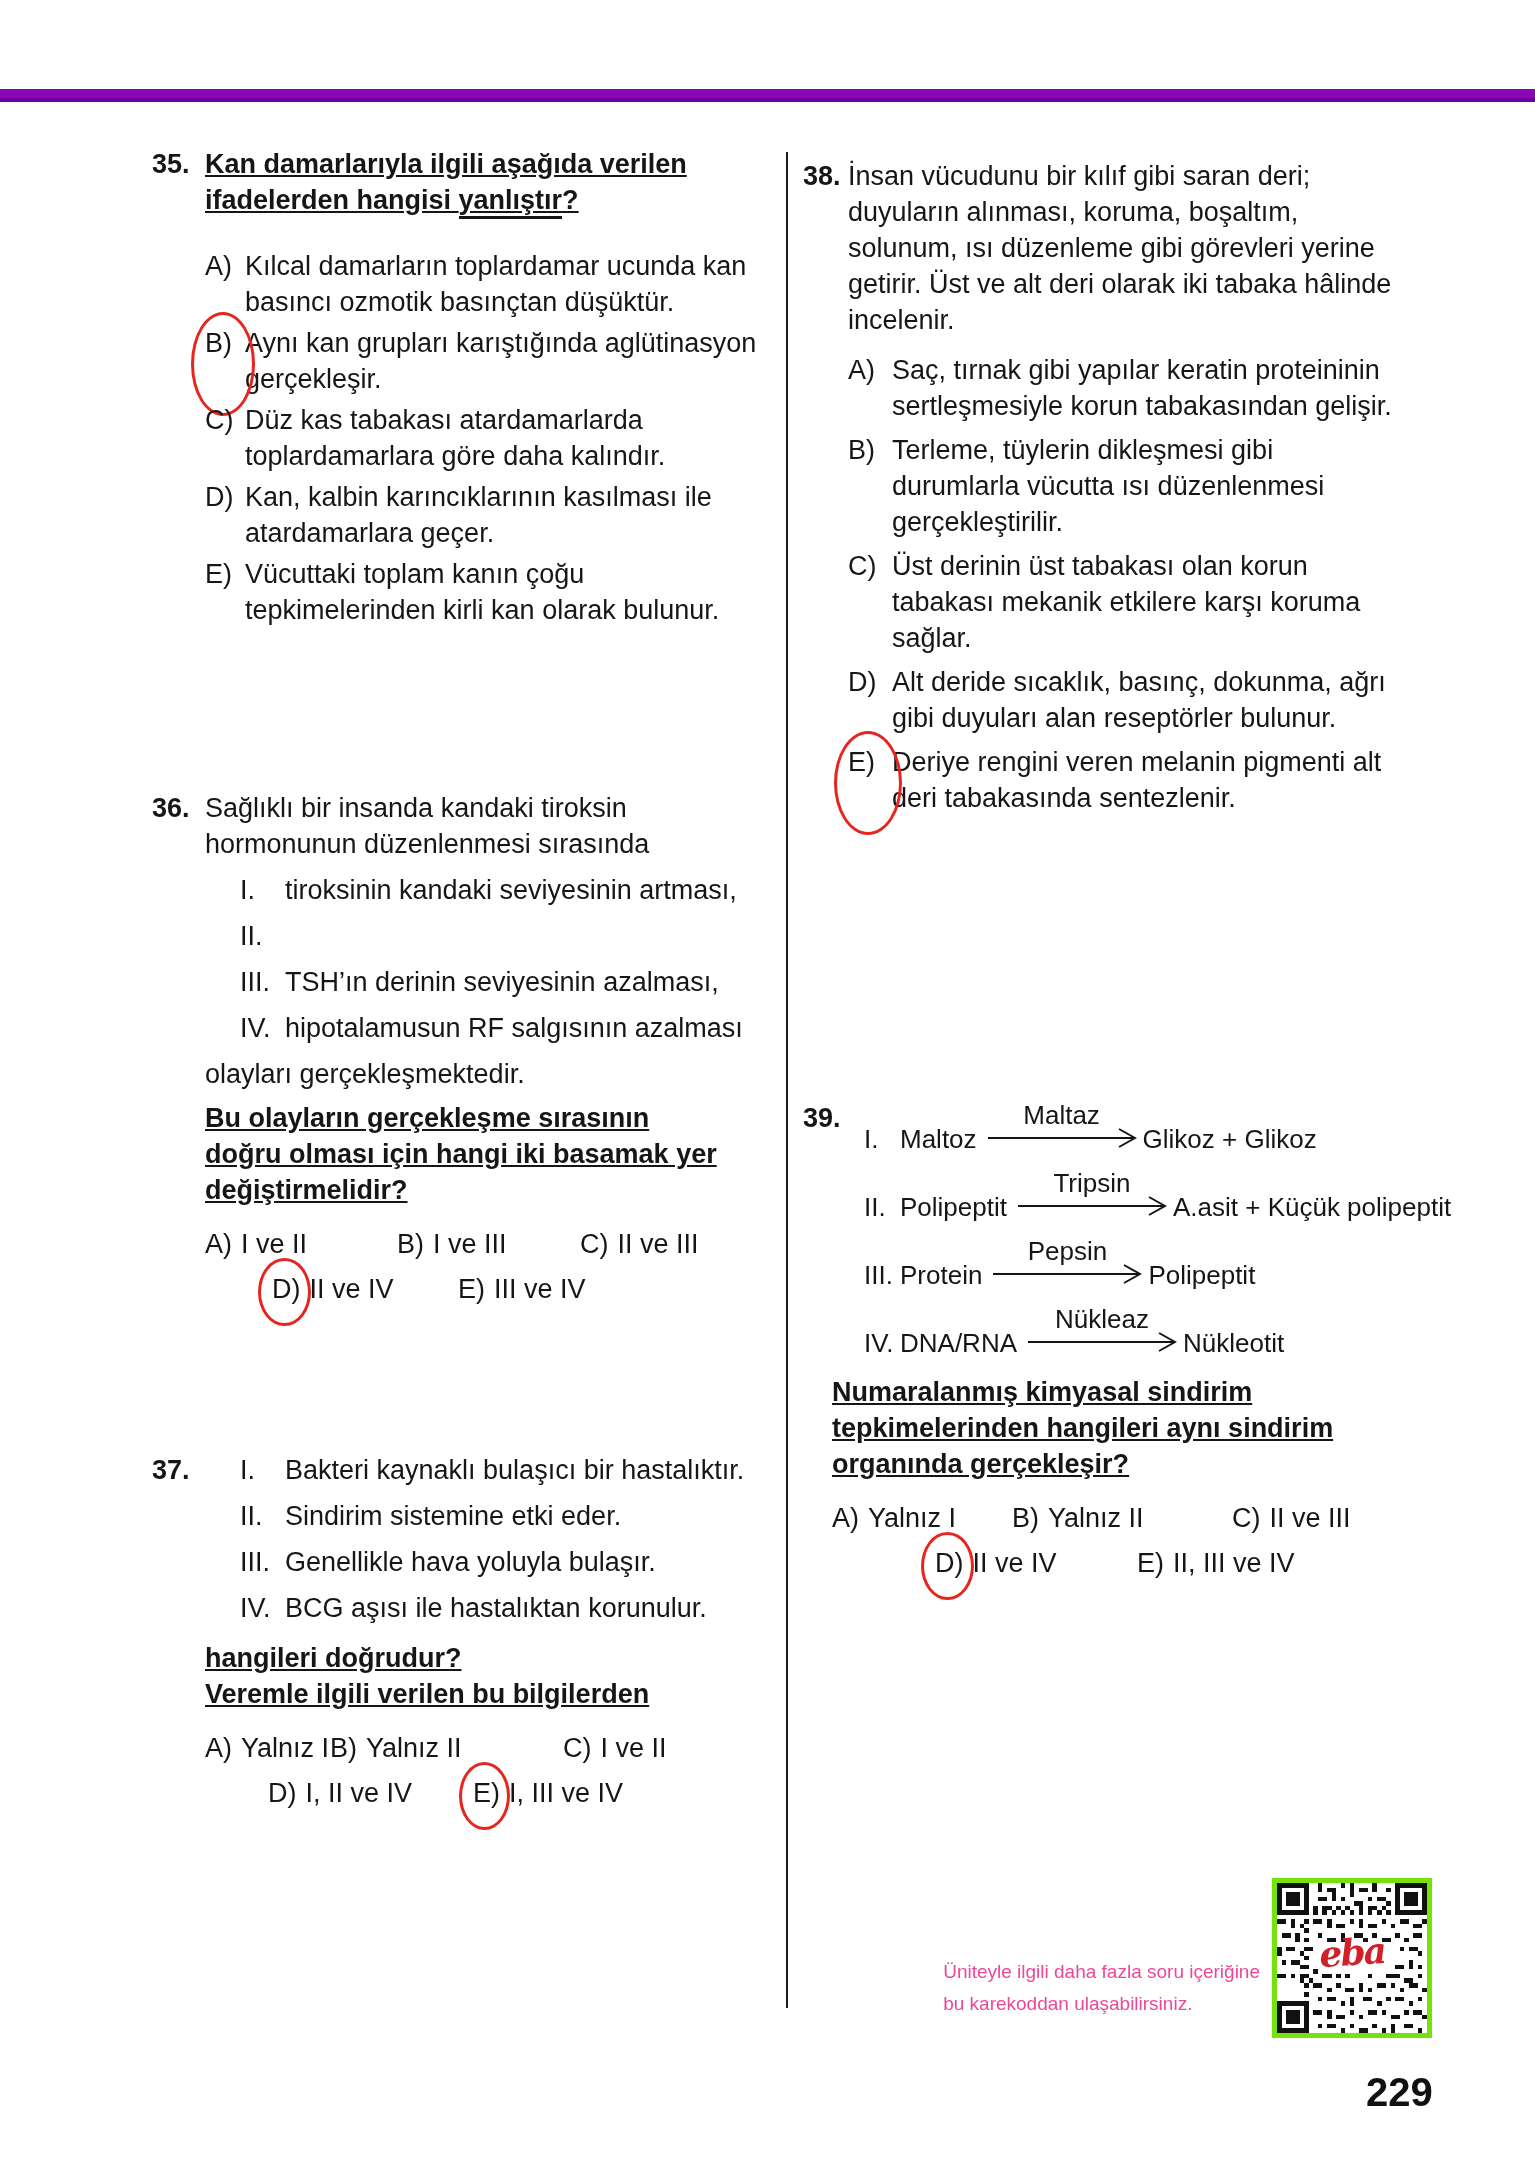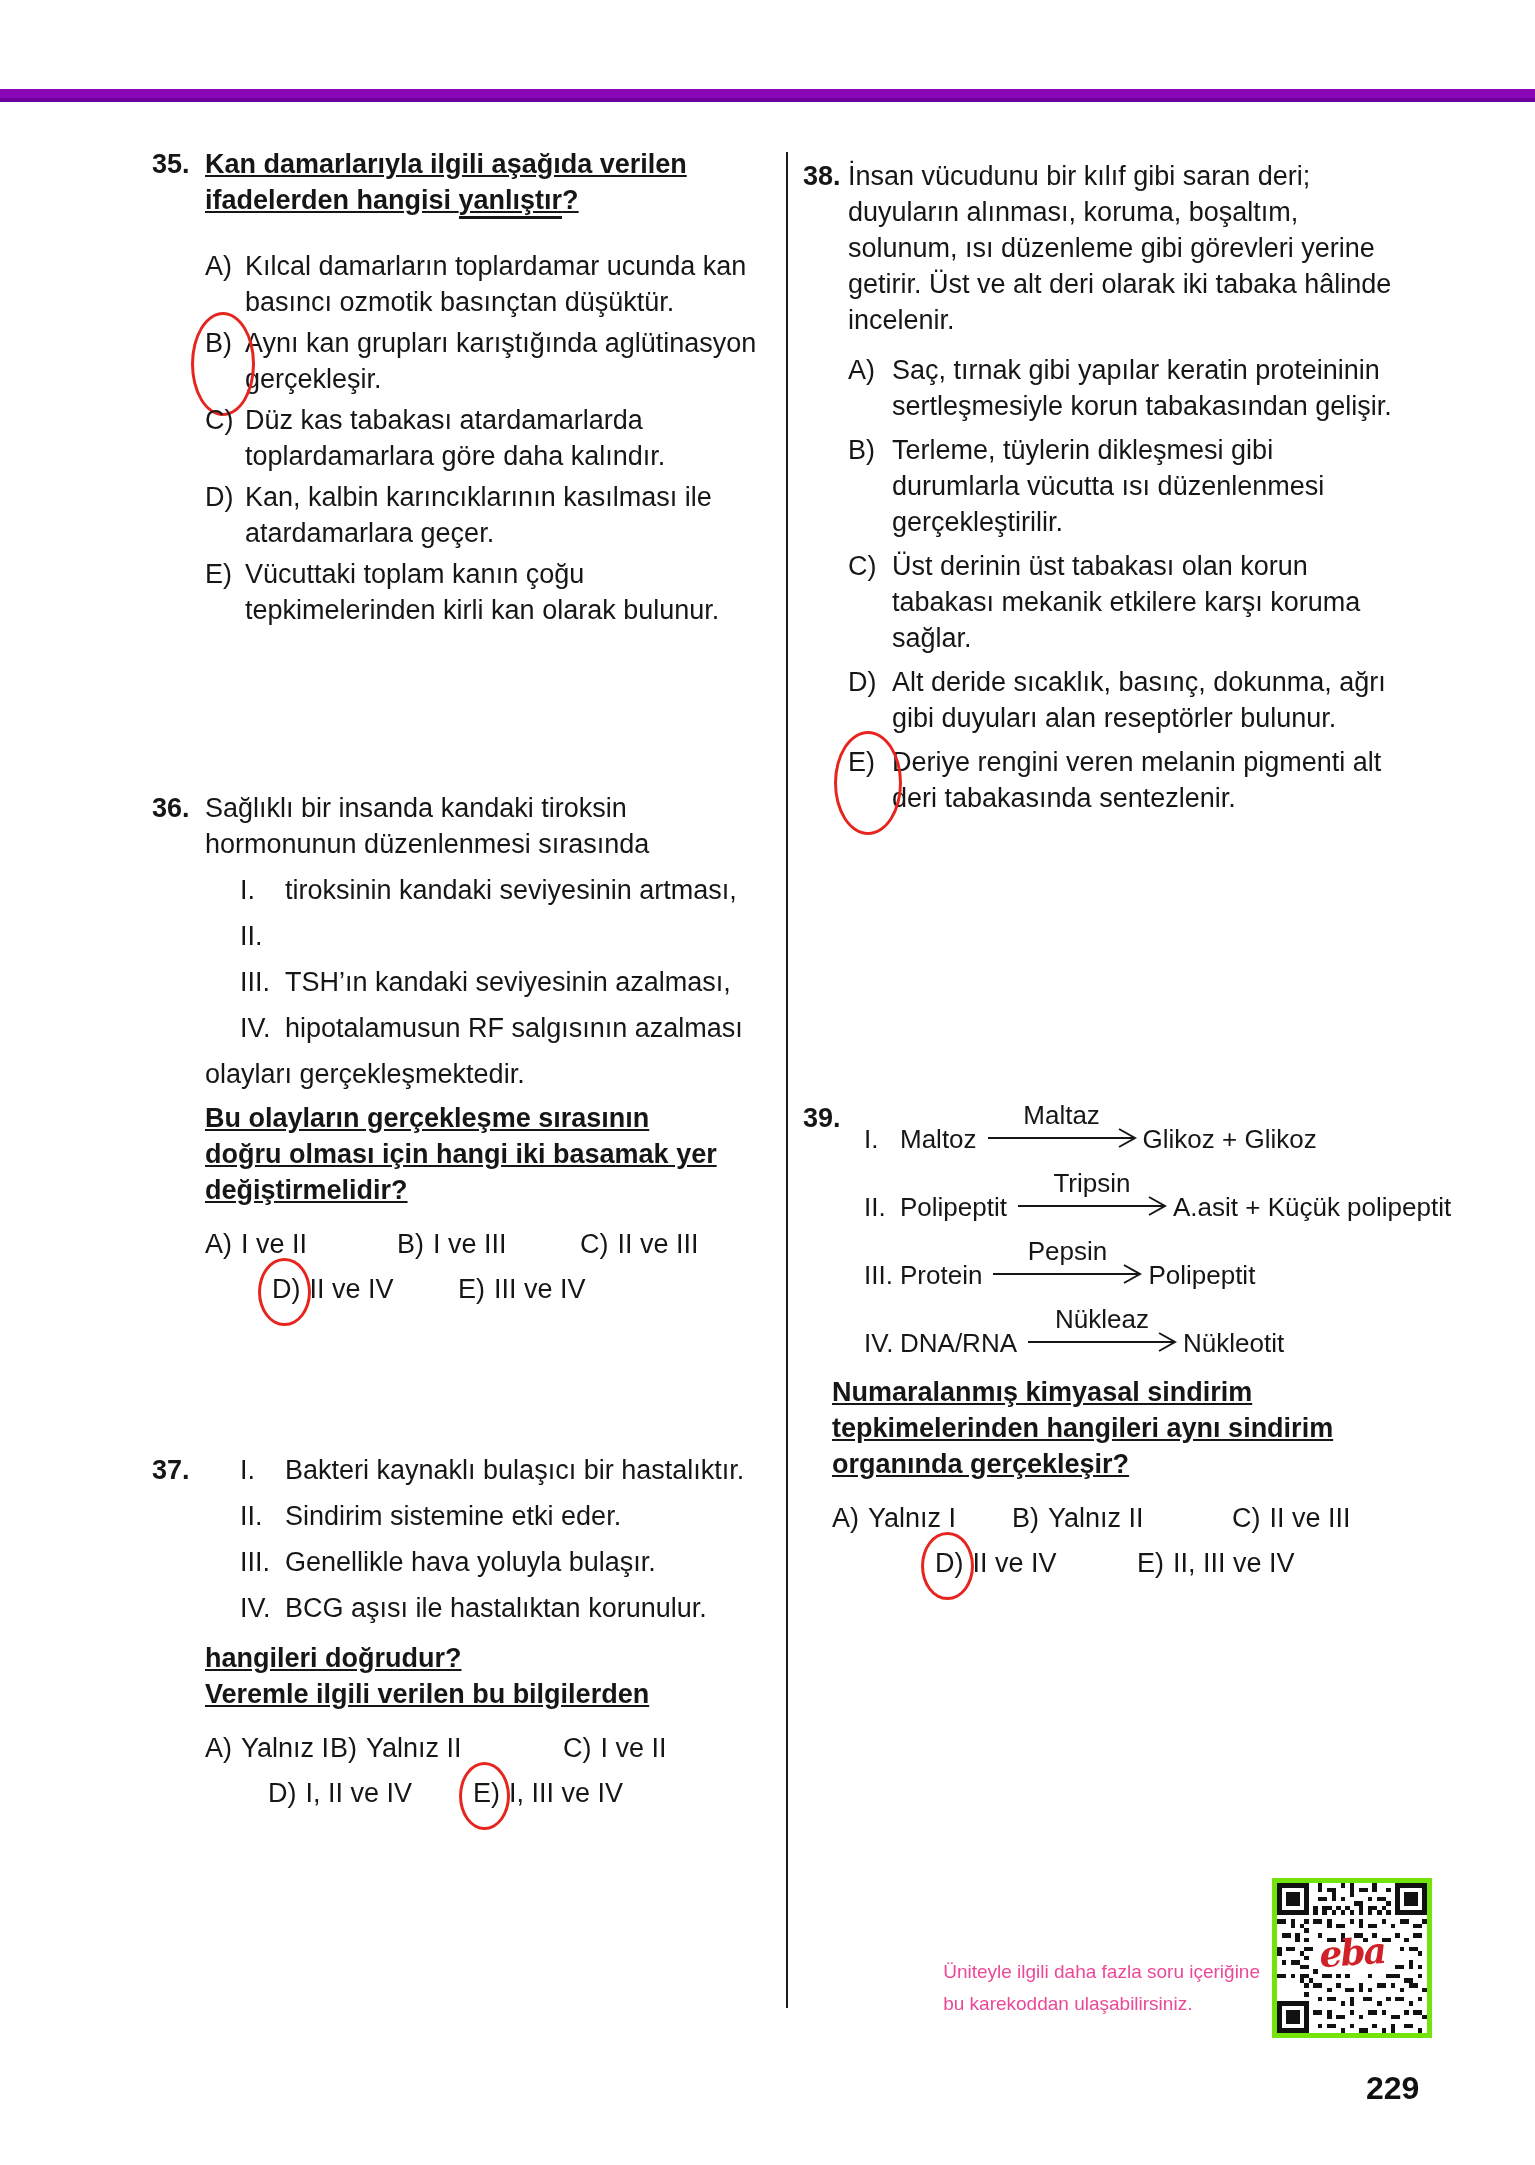--- a/index.html
+++ b/index.html
@@ -80,21 +80,21 @@
                font-size:19px; line-height:32px; color:#ec4899; }
   .qr-caption div{ white-space:nowrap; }
 
   .qr{ position:absolute; left:1272px; top:1878px; width:160px; height:160px;
        border:5px solid #74e30b; background:#fff; }
   .qr svg{ display:block; width:150px; height:150px; }
   .qr .eba{ position:absolute; left:50%; top:46%; transform:translate(-50%,-50%) rotate(-4deg);
             font-family:"DejaVu Serif",serif; font-style:italic; font-weight:700;
             font-size:36px; color:#cf2127; letter-spacing:-2px; }
 
-  .pagenum{ position:absolute; left:1366px; top:2070px; font-size:32px; font-weight:700; color:#111; }
+  .pagenum{ position:absolute; left:1366px; top:2070px; font-size:40px; font-weight:700; color:#111; }
 </style>
 </head>
 <body>
 
 <div class="topbar"></div>
 <div class="divider"></div>
 
 <section class="q q35">
   <div class="q-head">
     <span class="num">35.</span>
@@ -155,21 +155,21 @@
       <div class="items">
         <div class="item">
             <span class="n">I.</span>
             <span class="t">tiroksinin kandaki seviyesinin artması,</span>
           </div>
         <div class="item">
             <span class="n">II.</span>
           </div>
         <div class="item">
             <span class="n">III.</span>
-            <span class="t">TSH’ın kandaki seviyesinin azalması,</span>
+            <span class="t">TSH’ın derinin seviyesinin azalması,</span>
           </div>
         <div class="item">
             <span class="n">IV.</span>
             <span class="t">hipotalamusun RF salgısının azalması</span>
           </div>
       </div>
       <div class="outro pline">olayları gerçekleşmektedir.</div>
       <div class="stem">
         <div class="tline">Bu olayların gerçekleşme sırasının</div>
         <div class="tline">doğru olması için hangi iki basamak yer</div>

